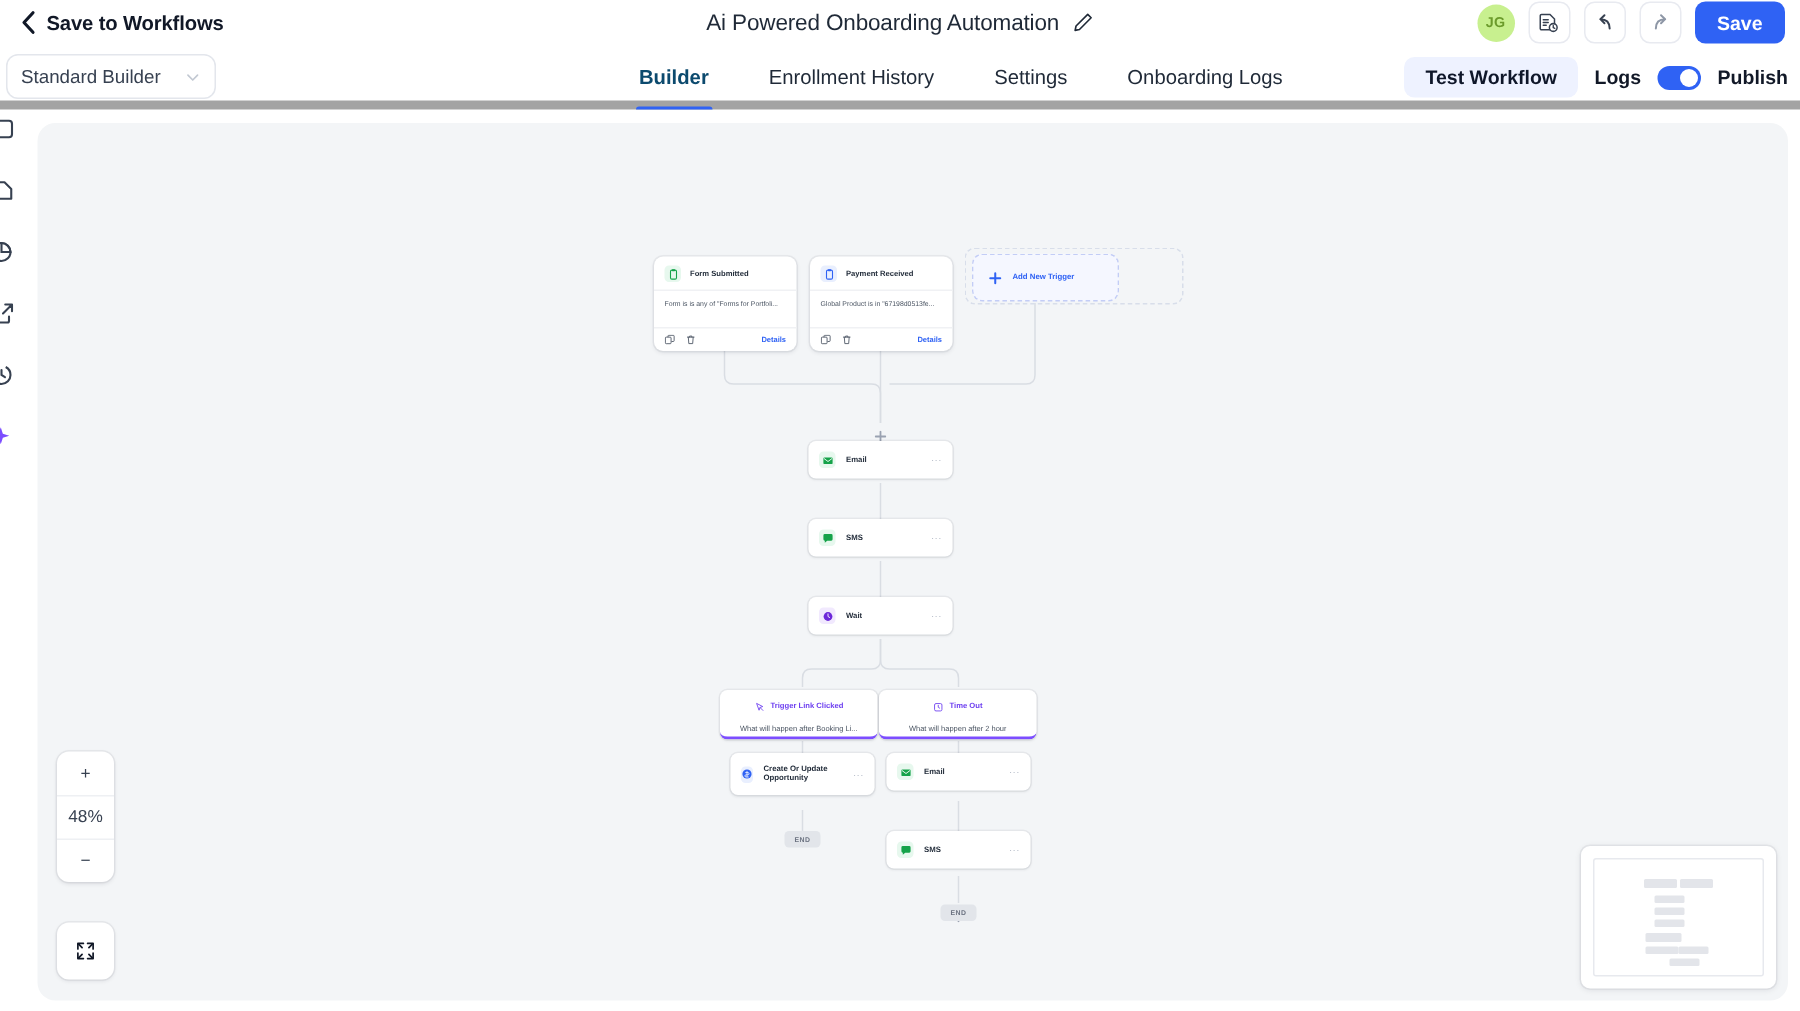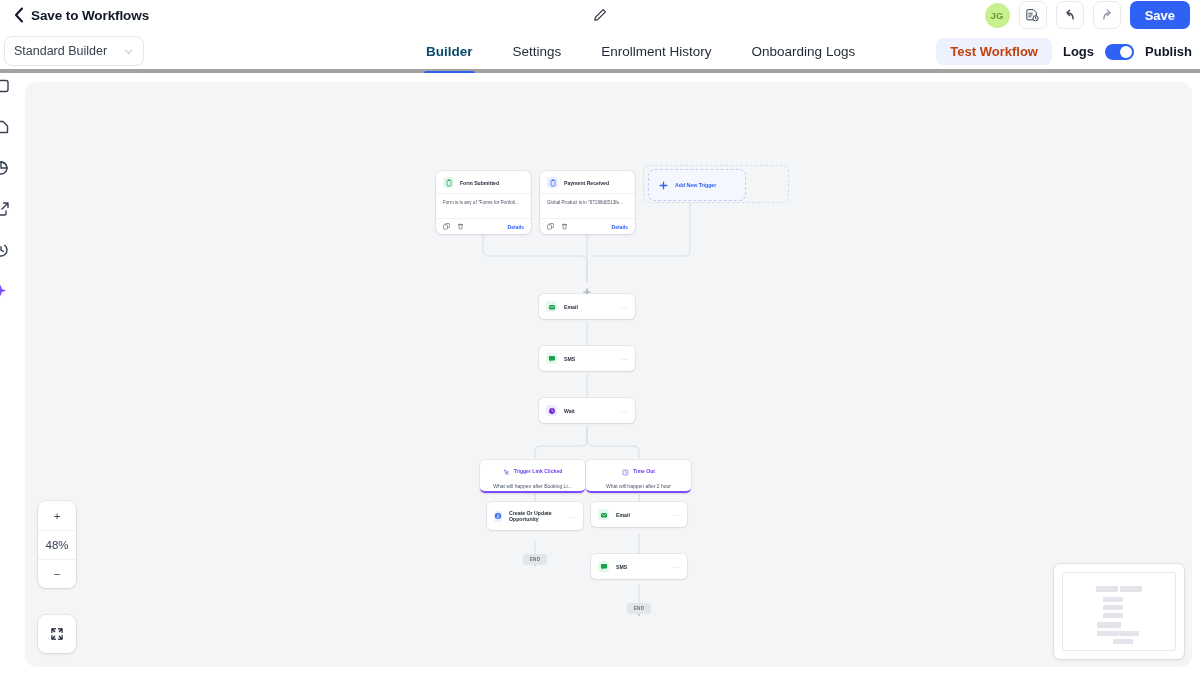--- a/index.html
+++ b/index.html
@@ -51,21 +51,21 @@
     height:28px; min-width:54px; padding:0 15px; border-radius:7px;
     background:#2f62f4; color:#fff; font-size:13px; font-weight:700;
     display:flex; align-items:center; justify-content:center; cursor:pointer;
     border:none;
     font-family:"Liberation Sans", sans-serif;
   }
 
   
   .subbar {
     position:absolute; top:30px; left:0; width:1200px; height:43px;
-    background:#fff; border-bottom:4px solid #a3a3a3;
+    background:#fff; border-bottom:6px solid #a3a3a3;
   }
   .builder-select {
     position:absolute; left:4px; top:6px;
     width:140px; height:30px; border:1px solid #e3e6ec; border-radius:8px;
     background:#fff; display:flex; align-items:center;
     padding:0 9px; justify-content:space-between; cursor:pointer;
   }
   .builder-select span { font-size:12.5px; color:#374151; }
   .chev-down { width:11px; height:11px; display:block; }
 
@@ -79,21 +79,21 @@
   .tab.active:after {
     content:""; position:absolute; left:18px; right:18px; bottom:0;
     height:2.5px; background:#2f62f4; border-radius:2px 2px 0 0;
   }
 
   .sub-right {
     position:absolute; right:8px; top:0; height:43px;
     display:flex; align-items:center; gap:11px;
   }
   .test-workflow {
-    background:#eef2ff; color:#c2410c; font-size:13px; font-weight:700;
+    background:#eef2ff; color:#0f172a; font-size:13px; font-weight:700;
     padding:6px 14px; border-radius:7px; cursor:pointer;
   }
   .draft-label, .publish-label { font-size:13px; font-weight:700; color:#111827; }
   .toggle {
     width:29px; height:16px; border-radius:10px; background:#2f62f4;
     position:relative; cursor:pointer;
   }
   .toggle .knob {
     position:absolute; right:2px; top:2px; width:12px; height:12px;
     border-radius:50%; background:#fff;
@@ -223,20 +223,21 @@
   <div class="back-link">
     <span class="back-chevron">
       <svg viewBox="0 0 10 16" width="10" height="16">
           <path d="M8 1.5 L2 8 L8 14.5" fill="none" stroke="#111827" stroke-width="2.1" stroke-linecap="round" stroke-linejoin="round"></path>
         </svg>
     </span>
     <span class="back-text">Save to Workflows</span>
   </div>
 
   <div class="title-wrap">
+    <span class="doc-title">Ai Powered Onboarding Automation</span>
     <span class="pencil-icon">
       <svg viewBox="0 0 16 16" width="14" height="14">
           <path d="M11.6 1.8 L14.2 4.4 L5.3 13.3 L2 14 L2.7 10.7 Z" fill="none" stroke="#1f2937" stroke-width="1.25" stroke-linejoin="round"></path>
         </svg>
     </span>
   </div>
 
   <div class="top-right">
     <div class="avatar">JG</div>
     <div class="icon-btn">
@@ -266,22 +267,22 @@
     <span>Standard Builder</span>
     <span class="chev-down">
       <svg viewBox="0 0 12 12" width="11" height="11">
           <path d="M2.5 4.5 L6 8 L9.5 4.5" fill="none" stroke="#c2c8d2" stroke-width="1.2" stroke-linecap="round" stroke-linejoin="round"></path>
         </svg>
     </span>
   </div>
 
   <div class="tabs">
     <div class="tab active">Builder</div>
+    <div class="tab">Enrollment History</div>
     <div class="tab">Settings</div>
-    <div class="tab">Enrollment History</div>
     <div class="tab">Onboarding Logs</div>
   </div>
 
   <div class="sub-right">
     <div class="test-workflow">Test Workflow</div>
     <span class="draft-label">Logs</span>
     <div class="toggle">
         <div class="knob"></div>
       </div>
     <span class="publish-label">Publish</span>

